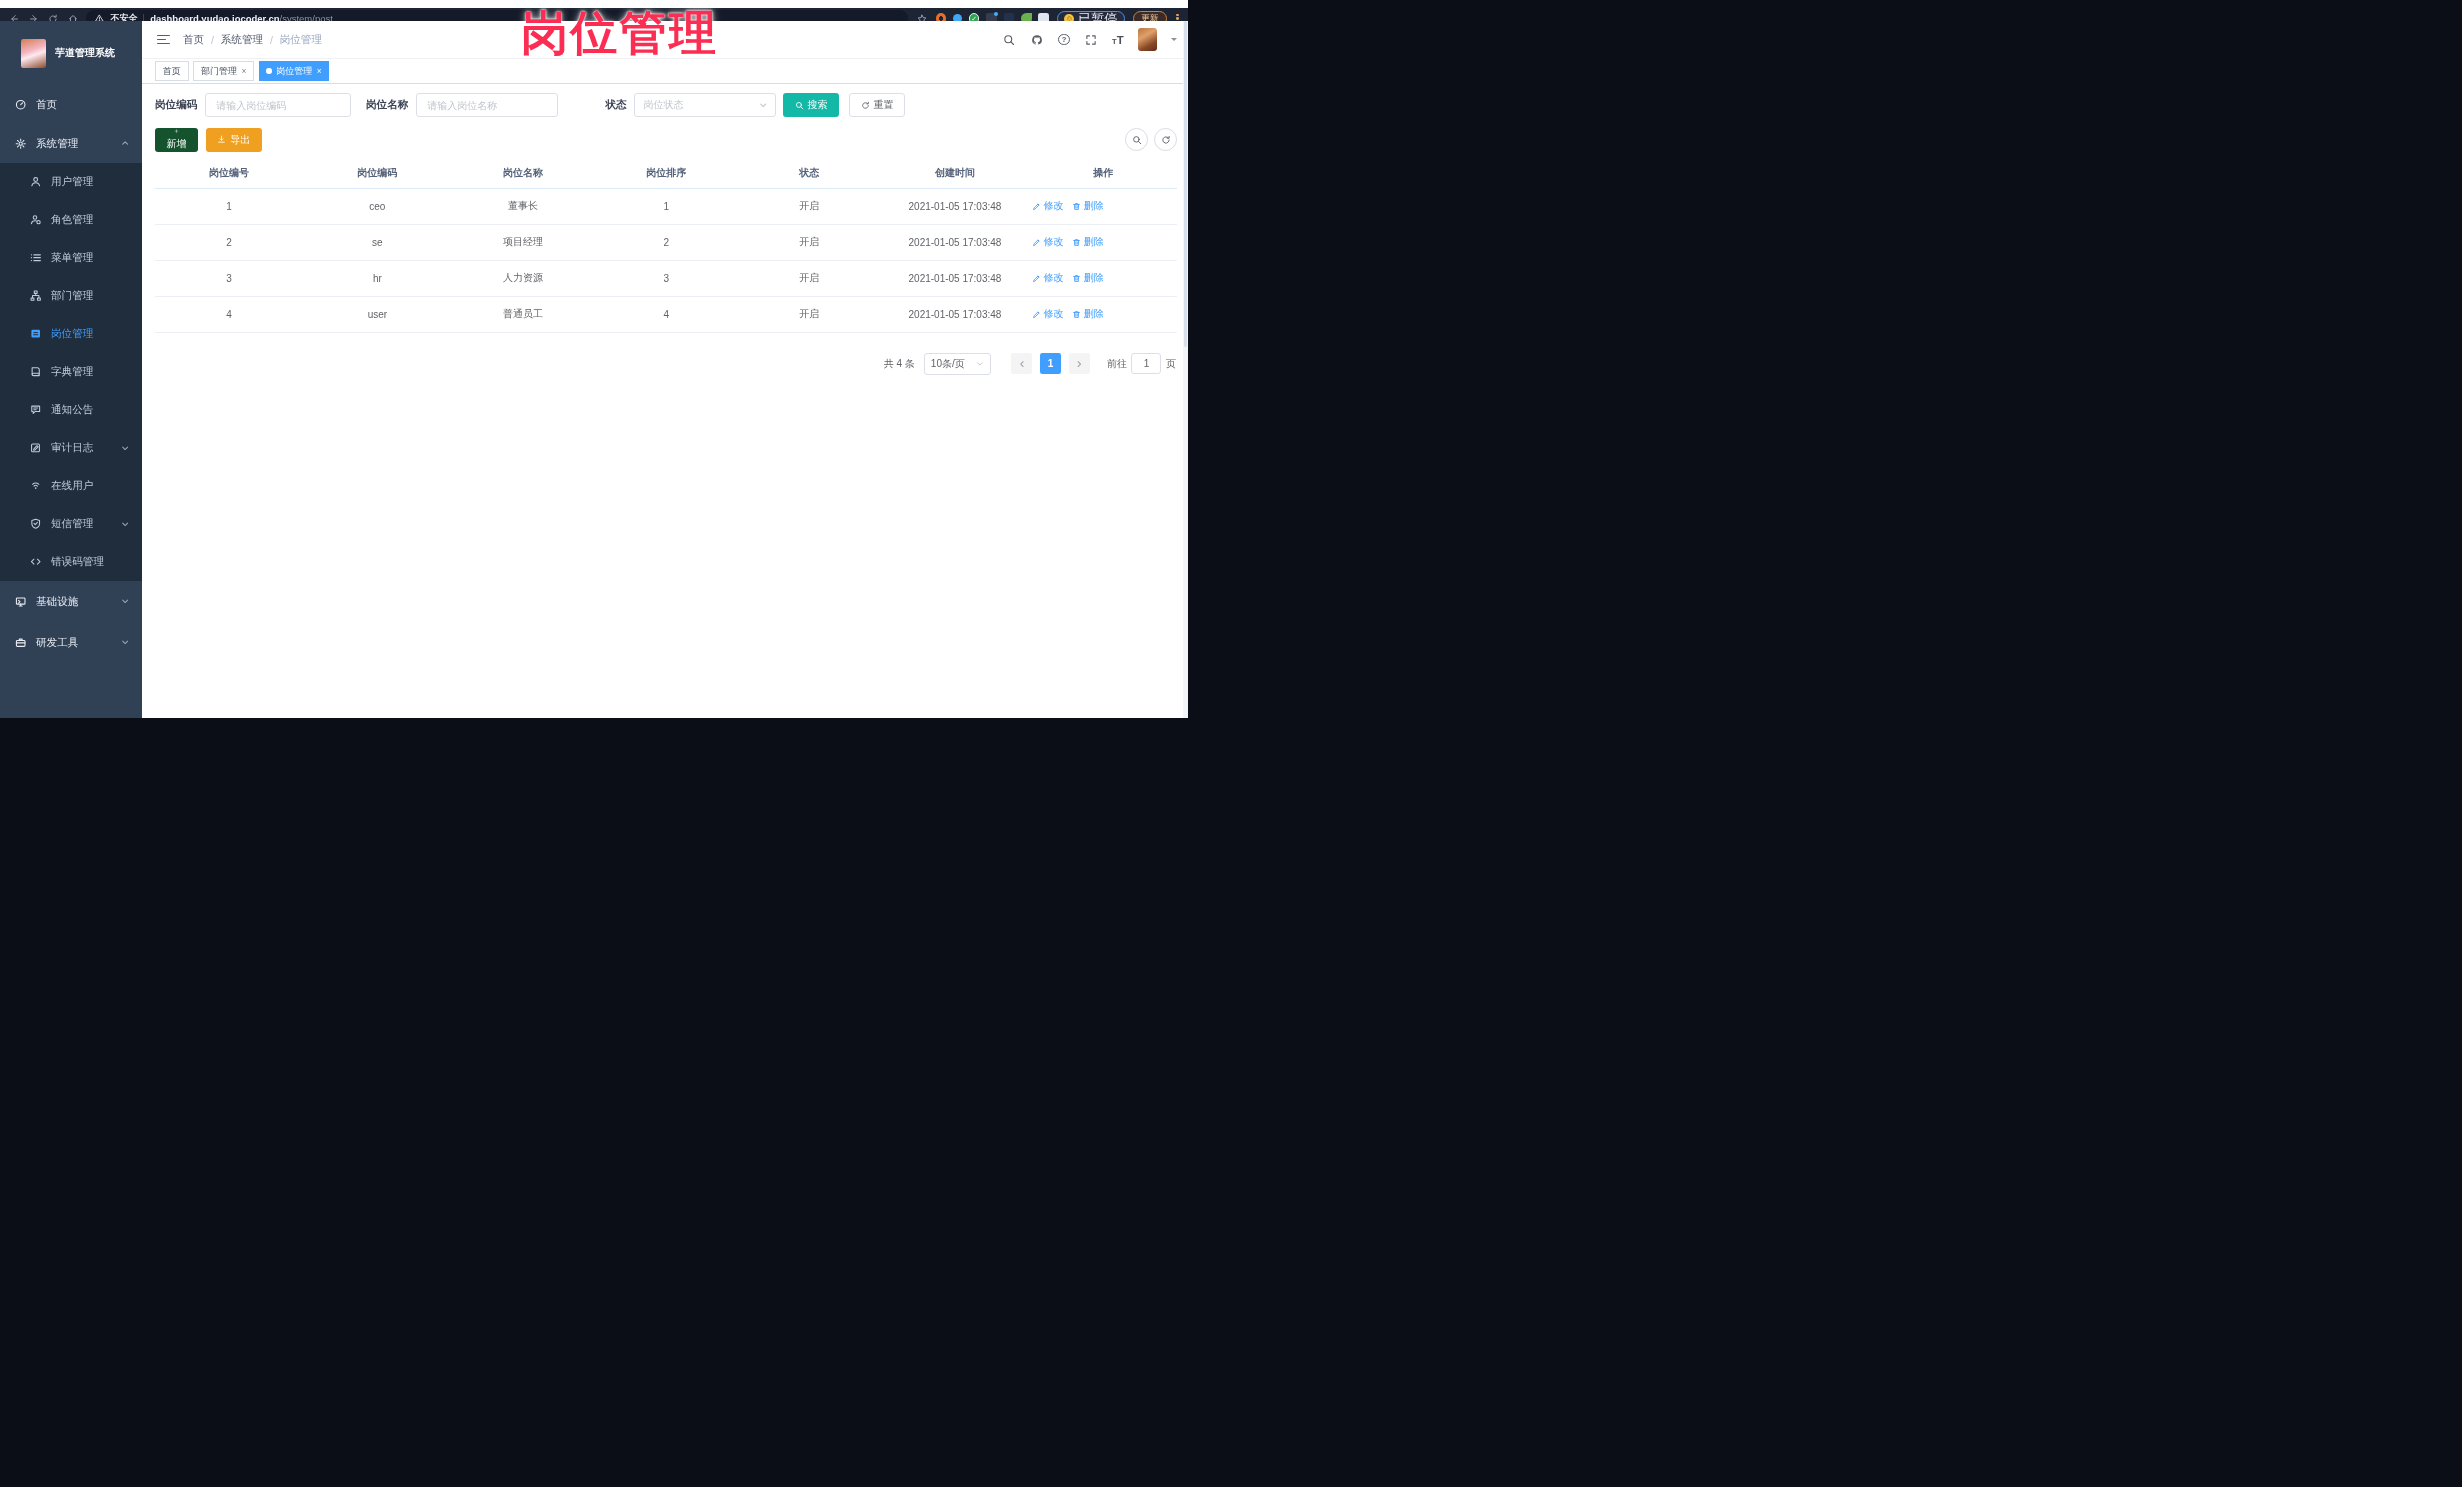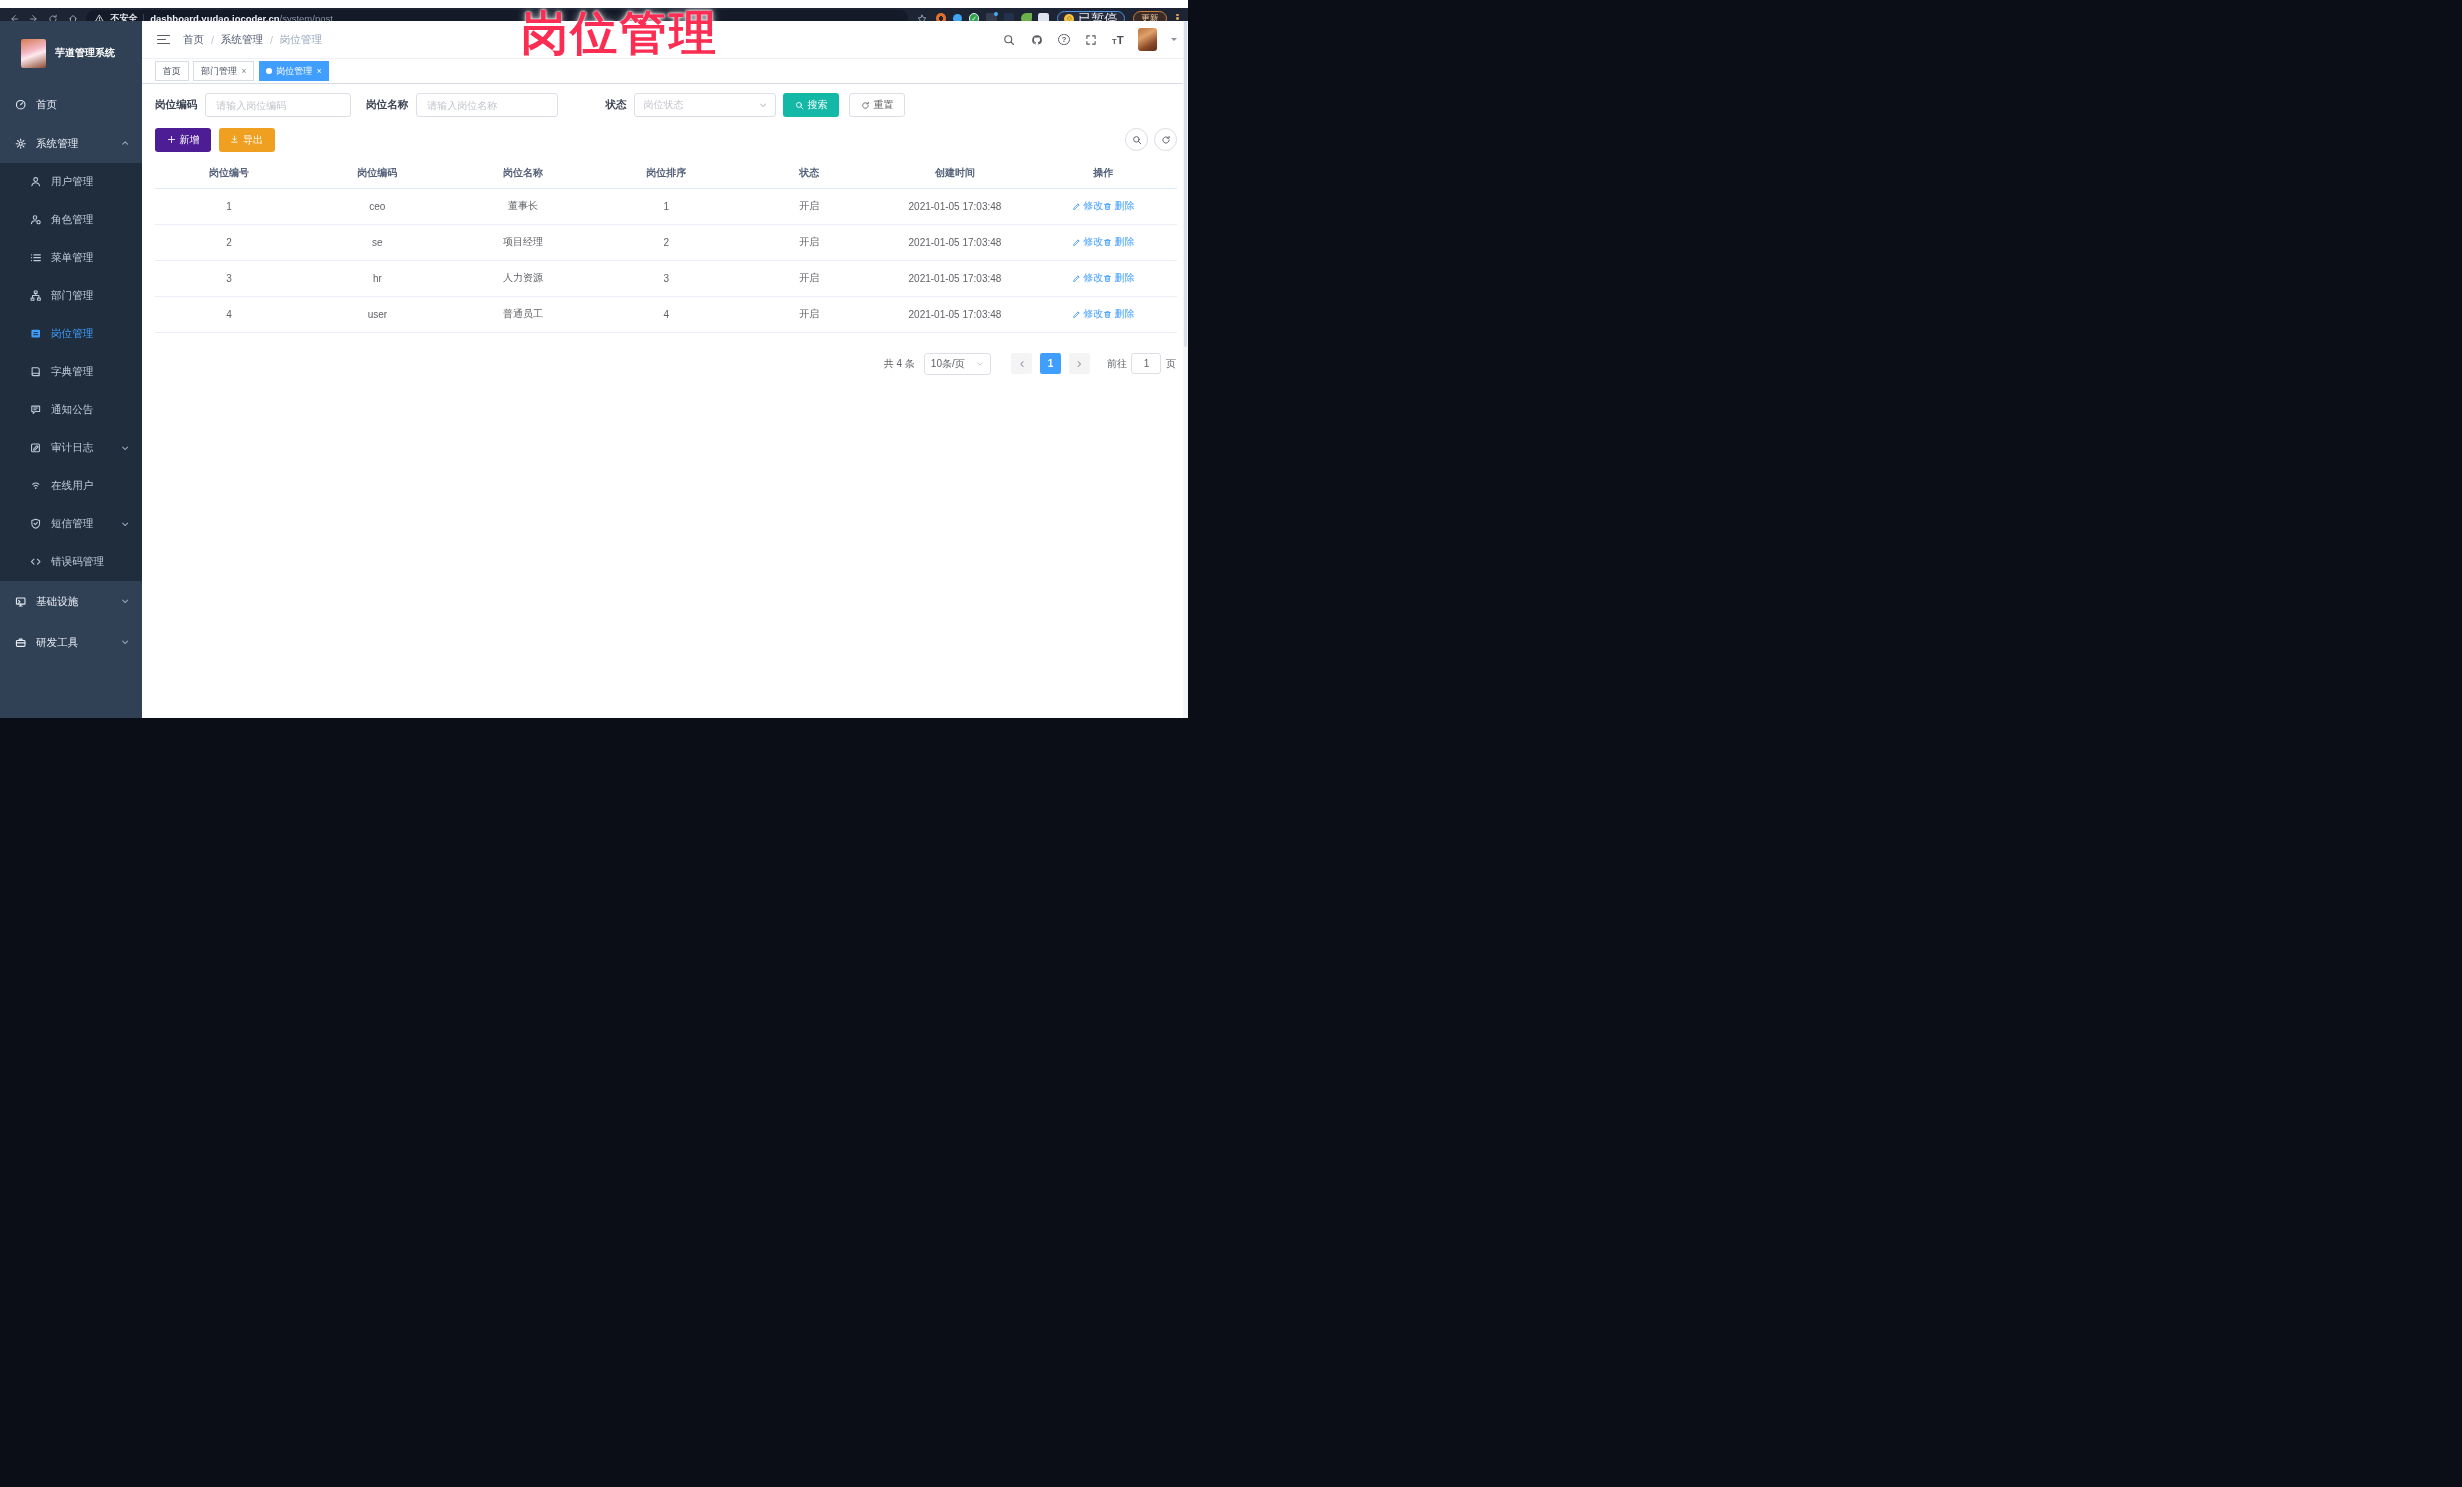--- a/index.html
+++ b/index.html
@@ -110,36 +110,36 @@
   .w-code{width:146px;margin-right:15px;}
   .w-name{width:142px;margin-right:27px;}
   .w-status{width:142px;justify-content:space-between;margin-right:6.8px;cursor:pointer;}
   .sel-caret{color:#c0c4cc;}
   .sel-caret svg{width:8.3px;height:8.3px;}
   .btn{height:24px;border-radius:3px;display:flex;align-items:center;justify-content:center;gap:3.8px;
     font-size:10px;cursor:pointer;border:0.8px solid transparent;padding:0 10.6px;flex:none;}
   .btn svg{width:9px;height:9px;}
   .btn-search{background:#14b8a6;color:#fff;margin-right:10px;}
   .btn-reset{background:#fff;color:#606266;border-color:#dcdfe6;}
-  .btn-add{background:#4c1d95;color:#fff;margin-right:7.6px;}
+  .btn-add{background:#14532d;color:#fff;margin-right:7.6px;flex-direction:column;}
   .btn-export{background:#F0A020;color:#fff;}
 
   
   .toolbar-row{display:flex;align-items:center;height:24px;margin-bottom:7.6px;}
   .toolbar-spacer{flex:1;}
   .round-btn{width:23px;height:23px;border-radius:50%;border:0.8px solid #d9dce3;background:#fff;color:#5a5e66;
     display:flex;align-items:center;justify-content:center;cursor:pointer;margin-left:6px;flex:none;}
   .round-btn svg{width:10px;height:10px;}
 
   
   table.grid{width:100%;border-collapse:collapse;table-layout:fixed;}
   .grid th{height:29px;font-size:10px;font-weight:700;color:#55627a;text-align:center;
     border-bottom:1.5px solid #dcebf8;background:#fff;padding:0 3px;}
   .grid td{height:36px;font-size:10px;color:#606266;text-align:center;border-bottom:0.8px solid #ebeef5;padding:0 3px;}
-  .op-cell{display:flex;align-items:center;justify-content:center;}
+  .op-cell{display:flex;align-items:center;gap:9px;}
   .op-link{color:#409EFF;font-size:10px;display:flex;align-items:center;gap:2.3px;cursor:pointer;white-space:nowrap;}
   .op-link svg{width:9px;height:9px;}
 
   
   .pagination-row{display:flex;align-items:center;justify-content:flex-end;margin-top:20px;gap:0;
     font-size:10px;color:#606266;padding-right:1.5px;}
   .pg-total{margin-right:9px;}
   .pg-size{width:67px;height:22px;border:0.8px solid #dcdfe6;border-radius:3px;display:flex;align-items:center;
     justify-content:space-between;padding:0 6px;color:#606266;cursor:pointer;margin-right:16.7px;background:#fff;}
   .pg-size svg{width:7.6px;height:7.6px;color:#c0c4cc;}

